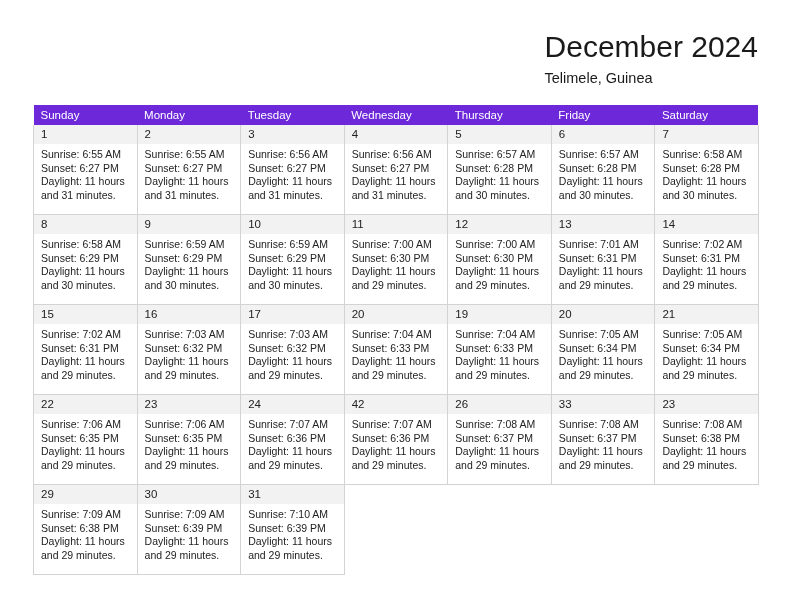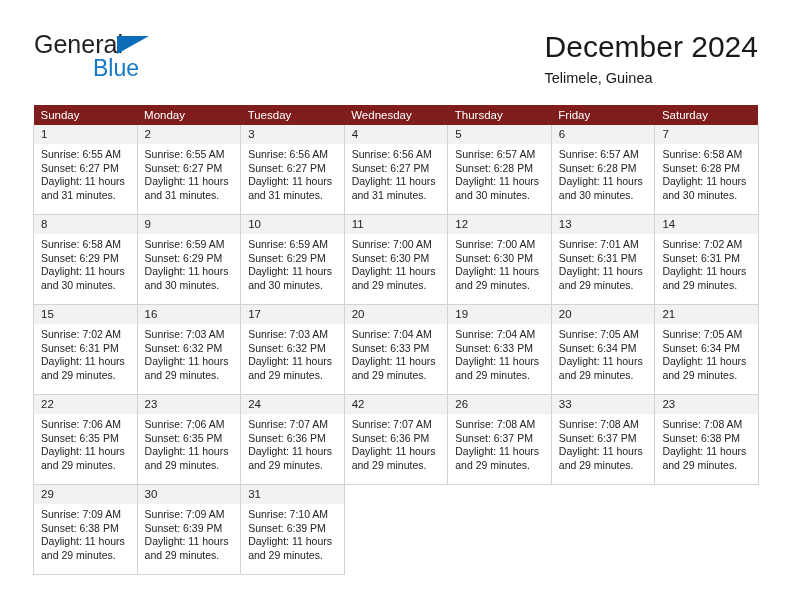--- a/index.html
+++ b/index.html
@@ -92,21 +92,21 @@
     position: absolute;
     left: 33px;
     top: 105px;
     width: 725px;
     border-collapse: collapse;
     table-layout: fixed;
   }
   .calendar col { width: 103.57px; }
 
   .calendar th {
-    background: #7f1d1d;
+    background: #6d28d9;
     color: #ffffff;
     font-size: 11.5px;
     font-weight: normal;
     text-align: left;
     padding: 4px 0 4px 7px;
     height: 11px;
     border: none;
   }
 
   .calendar td {
@@ -138,25 +138,20 @@
   }
   .details div { white-space: nowrap; }
 </style>
 </head>
 <body>
 
 <div class="page">
 
   <div class="header">
 
-    <div class="brand">
-      <span class="brand-general">General</span>
-      <span class="brand-triangle"></span>
-      <span class="brand-blue">Blue</span>
-    </div>
 
     <div class="title-block">
       <div class="cal-title">December 2024</div>
       <div class="cal-subtitle">Telimele, Guinea</div>
     </div>
 
   </div>
 
   <table class="calendar">
     <colgroup>

